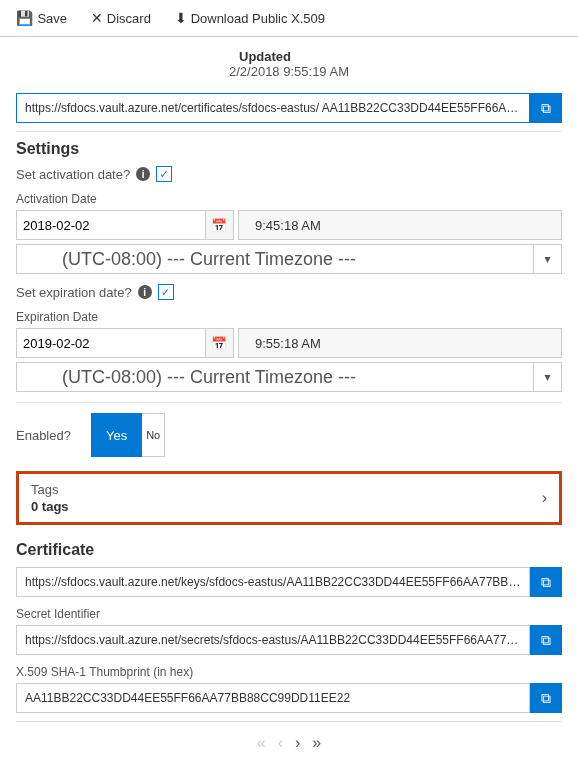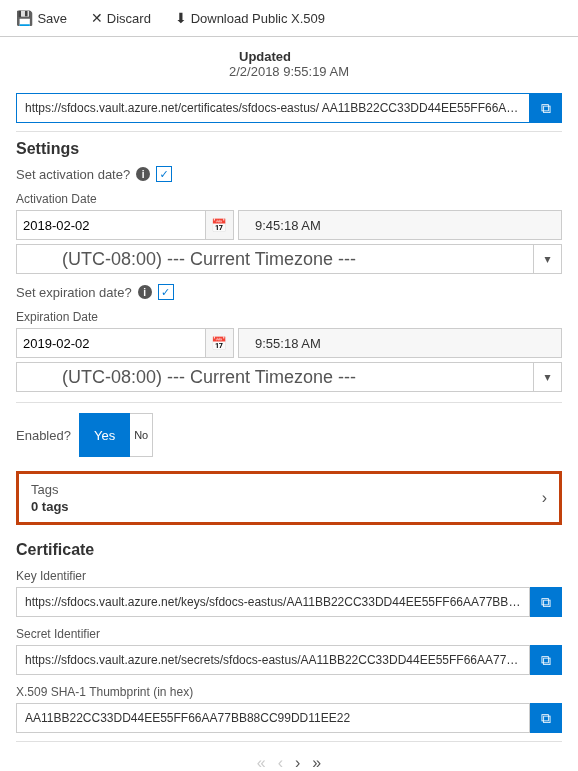--- a/index.html
+++ b/index.html
@@ -230,21 +230,21 @@
       display: flex;
       align-items: center;
       gap: 0;
       margin: 10px 0 14px 0;
       border-top: 1px solid #e0e0e0;
       padding-top: 10px;
     }
     .enabled-label {
       font-size: 13px;
       color: #555;
-      margin-right: 8px;
+      margin-right: 20px;
     }
     .toggle-yes {
       background: #0078d4;
       color: #fff;
       border: 1px solid #0078d4;
       padding: 4px 14px;
       font-size: 13px;
       cursor: pointer;
       height: 44px;
     }
@@ -408,21 +408,20 @@
     <div class="tags-content">
       <div class="tags-title">Tags</div>
       <div class="tags-count">0 tags</div>
     </div>
     <span class="tags-arrow">›</span>
   </div>
 
   <div class="cert-section">
     <div class="section-heading">Certificate</div>
 
-    <div class="field-label">Key Identifier</div>
     <div class="input-copy-row">
       <input type="text" class="input-text input-text-plain" readonly="" value="https://sfdocs.vault.azure.net/keys/sfdocs-eastus/AA11BB22CC33DD44EE55FF66AA77BB88C" style="">
       <button class="copy-btn">
         <span>⧉</span>
       </button>
     </div>
 
     <div class="field-label">Secret Identifier</div>
     <div class="input-copy-row">
       <input type="text" class="input-text input-text-plain" readonly="" value="https://sfdocs.vault.azure.net/secrets/sfdocs-eastus/AA11BB22CC33DD44EE55FF66AA77BB88C" style="">

